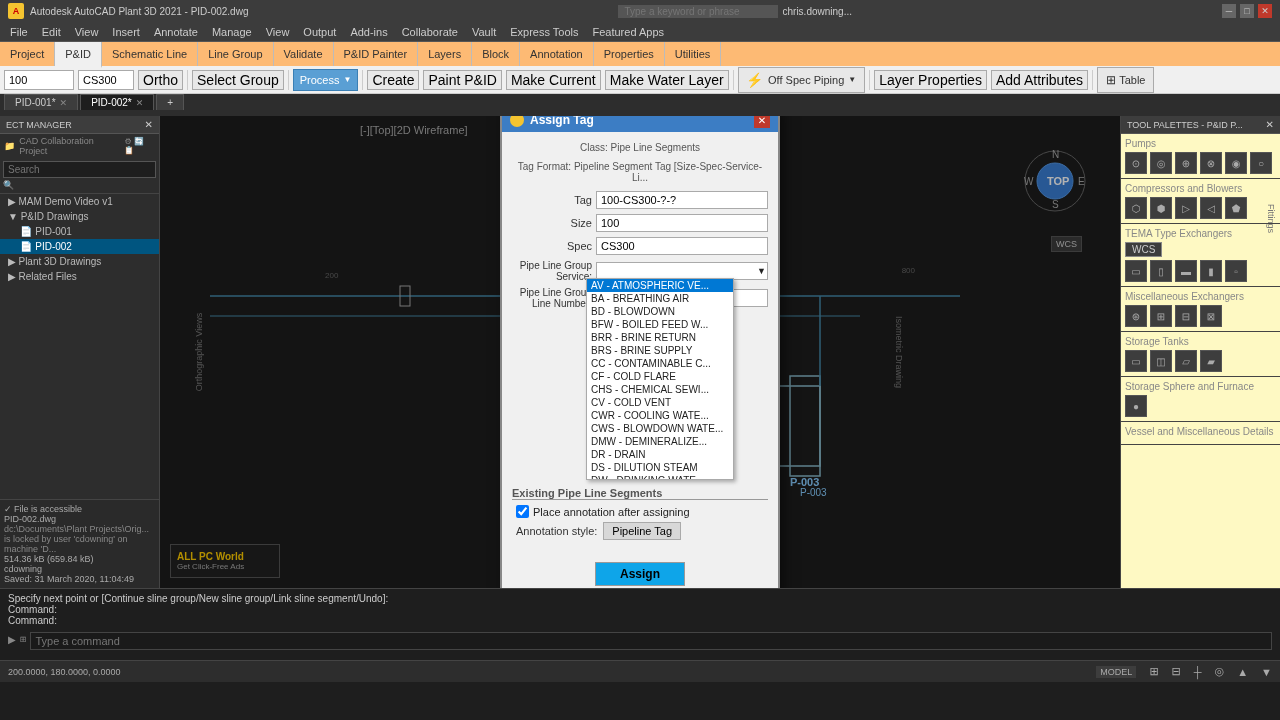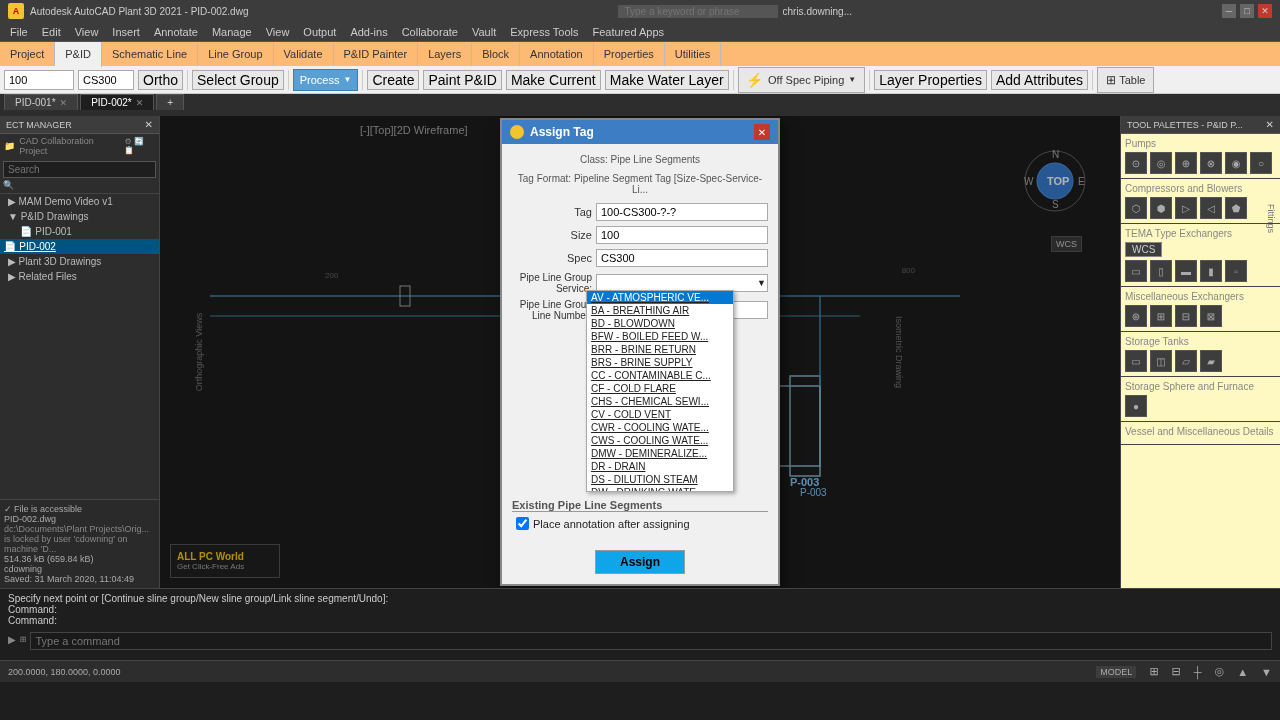--- a/index.html
+++ b/index.html
@@ -297,21 +297,20 @@
       top: 170px;
       width: 148px;
       background: #fff;
       border: 1px solid #aaa;
       z-index: 200;
       box-shadow: 2px 2px 4px rgba(0,0,0,0.3);
     }
     .dropdown-list {
       max-height: 200px;
       overflow-y: scroll;
-      text-decoration: underline;
     }
     .dropdown-item {
       padding: 1px 4px;
       font-size: 10px;
       cursor: pointer;
       color: #222;
       white-space: nowrap;
       overflow: hidden;
       text-overflow: ellipsis;
     }
@@ -561,21 +560,21 @@
       <span style="margin-left:auto;font-size:8px;">⚙ 🔄 📋</span>
     </div>
     <div class="search-box">
       <input type="text" placeholder="Search" style="width: 100%; background: rgb(30, 30, 30); border: 1px solid rgb(85, 85, 85); color: rgb(204, 204, 204); padding: 2px 4px; font-size: 10px;">
       <span style="font-size:9px;">🔍</span>
     </div>
     <div style="overflow-y:auto;flex:1;font-size:10px;">
       <div class="tree-item">▶ MAM Demo Video v1</div>
       <div class="tree-item">▼ P&amp;ID Drawings</div>
       <div class="tree-item" style="padding-left:20px;">📄 PID-001</div>
-      <div class="tree-item selected" style="padding-left:4px;text-decoration:underline;">📄 PID-002</div>
+      <div class="tree-item selected" style="padding-left:20px;">📄 PID-002</div>
       <div class="tree-item">▶ Plant 3D Drawings</div>
       <div class="tree-item">▶ Related Files</div>
     </div>
 
     <div style="background:#2a2a2a;padding:4px;font-size:9px;color:#aaa;border-top:1px solid #444;">
       <div>✓ File is accessible</div>
       <div>PID-002.dwg</div>
       <div style="color:#888;word-break:break-all;">dc:\Documents\Plant Projects\Orig...</div>
       <div style="color:#888;">is locked by user 'cdowning' on machine 'D...</div>
       <div>514.36 kB (659.84 kB)</div>
@@ -688,38 +687,42 @@
                 <div class="dropdown-item">BA - BREATHING AIR</div>
                 <div class="dropdown-item">BD - BLOWDOWN</div>
                 <div class="dropdown-item">BFW - BOILED FEED W...</div>
                 <div class="dropdown-item">BRR - BRINE RETURN</div>
                 <div class="dropdown-item">BRS - BRINE SUPPLY</div>
                 <div class="dropdown-item">CC - CONTAMINABLE C...</div>
                 <div class="dropdown-item">CF - COLD FLARE</div>
                 <div class="dropdown-item">CHS - CHEMICAL SEWI...</div>
                 <div class="dropdown-item">CV - COLD VENT</div>
                 <div class="dropdown-item">CWR - COOLING WATE...</div>
-                <div class="dropdown-item">CWS - COOLING WATE...</div>
+                <div class="dropdown-item">CWS - BLOWDOWN WATE...</div>
                 <div class="dropdown-item">DMW - DEMINERALIZE...</div>
                 <div class="dropdown-item">DR - DRAIN</div>
                 <div class="dropdown-item">DS - DILUTION STEAM</div>
                 <div class="dropdown-item">DW - DRINKING WATE...</div>
               </div>
           </div>
 
           <div style="margin-top:178px;">
             <div class="section-header-row">
               <span class="section-header-text">Existing Pipe Line Segments</span>
             </div>
 
             <div class="checkbox-row">
               <input type="checkbox" checked="" style="">
               <span>Place annotation after assigning</span>
             </div>
 
+            <div class="annotation-row">
+              <span class="annotation-label">Annotation style:</span>
+              <button class="annotation-btn">Pipeline Tag</button>
+            </div>
           </div>
         </div>
 
         <div class="dialog-footer">
           <button class="assign-btn">Assign</button>
         </div>
       </div>
     </div>
   </div>
 

